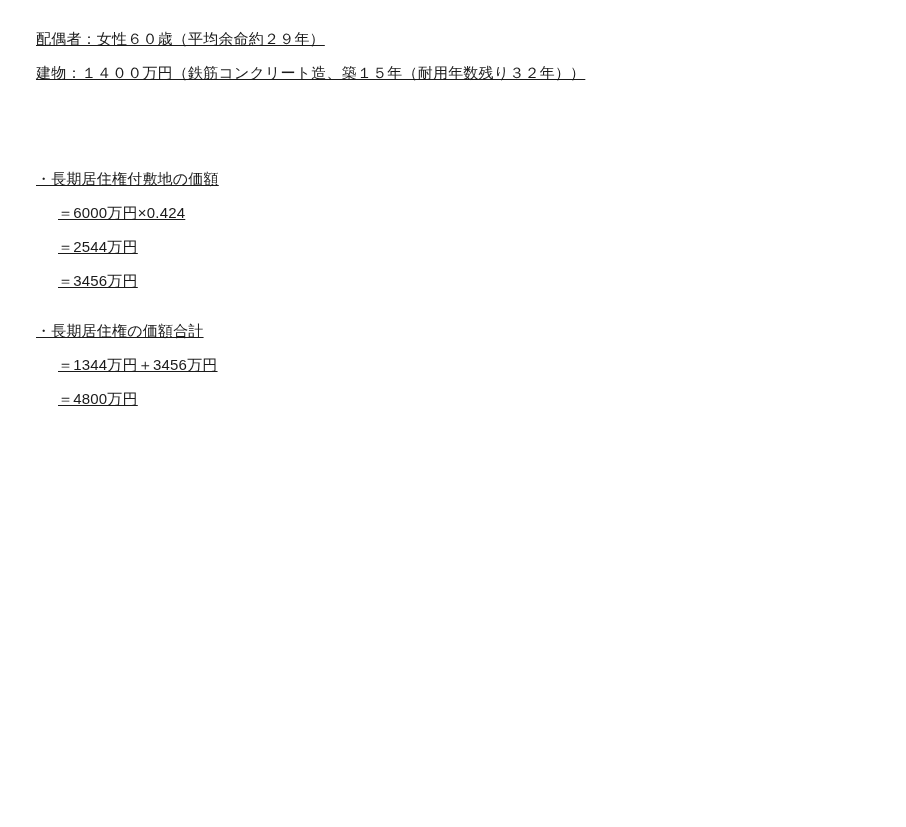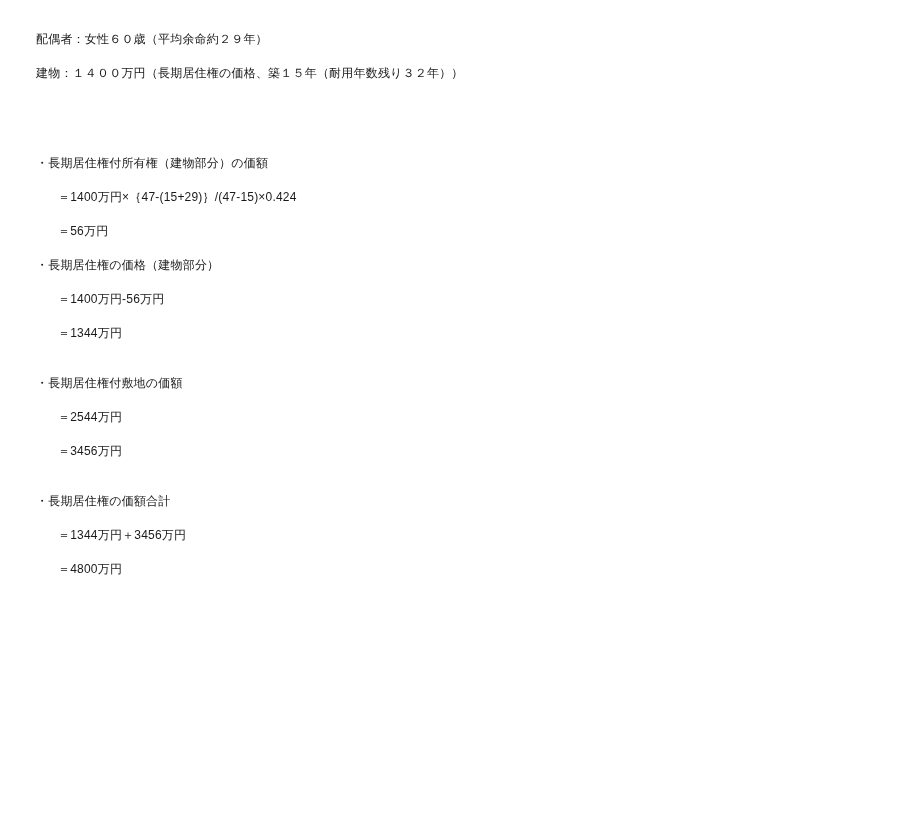--- a/index.html
+++ b/index.html
@@ -14,24 +14,25 @@
     color: #1a1a1a;
     overflow: hidden;
   }
   .page {
     box-sizing: border-box;
     width: 906px;
     height: 827px;
     padding: 22px 30px 10px 36px;
   }
   .line {
-    font-size: 12px;
+    font-size: 15px;
     line-height: 34px;
     white-space: pre;
     letter-spacing: 0.2px;
+    text-decoration: underline;
   }
   .indent-1 {
     padding-left: 22px;
   }
   .spacer-sm {
     height: 16px;
   }
   .spacer-md {
     height: 28px;
   }
@@ -40,41 +41,34 @@
     padding: 0;
   }
 </style>
 </head>
 <body>
 
 <div class="page">
 
   <div class="block">
     <div class="line">配偶者：女性６０歳（平均余命約２９年）</div>
-    <div class="line">建物：１４００万円（長期居住権の価格、築１５年（耐用年数残り３２年））</div>
+    <div class="line">建物：１４００万円（鉄筋コンクリート造、築１５年（耐用年数残り３２年））</div>
   </div>
 
   <div class="spacer-md"></div>
 
 
   <div class="spacer-md"></div>
 
-  <div class="block">
-    <div class="line">・長期居住権付所有権（建物部分）の価額</div>
-    <div class="line indent-1">＝1400万円×｛47-(15+29)｝/(47-15)×0.424</div>
-    <div class="line indent-1">＝56万円</div>
-    <div class="line">・長期居住権の価格（建物部分）</div>
-    <div class="line indent-1">＝1400万円-56万円</div>
-    <div class="line indent-1">＝1344万円</div>
-  </div>
 
   <div class="spacer-sm"></div>
 
   <div class="block">
     <div class="line">・長期居住権付敷地の価額</div>
+    <div class="line indent-1">＝6000万円×0.424</div>
     <div class="line indent-1">＝2544万円</div>
     <div class="line indent-1">＝3456万円</div>
   </div>
 
   <div class="spacer-sm"></div>
 
   <div class="block">
     <div class="line">・長期居住権の価額合計</div>
     <div class="line indent-1">＝1344万円＋3456万円</div>
     <div class="line indent-1">＝4800万円</div>

